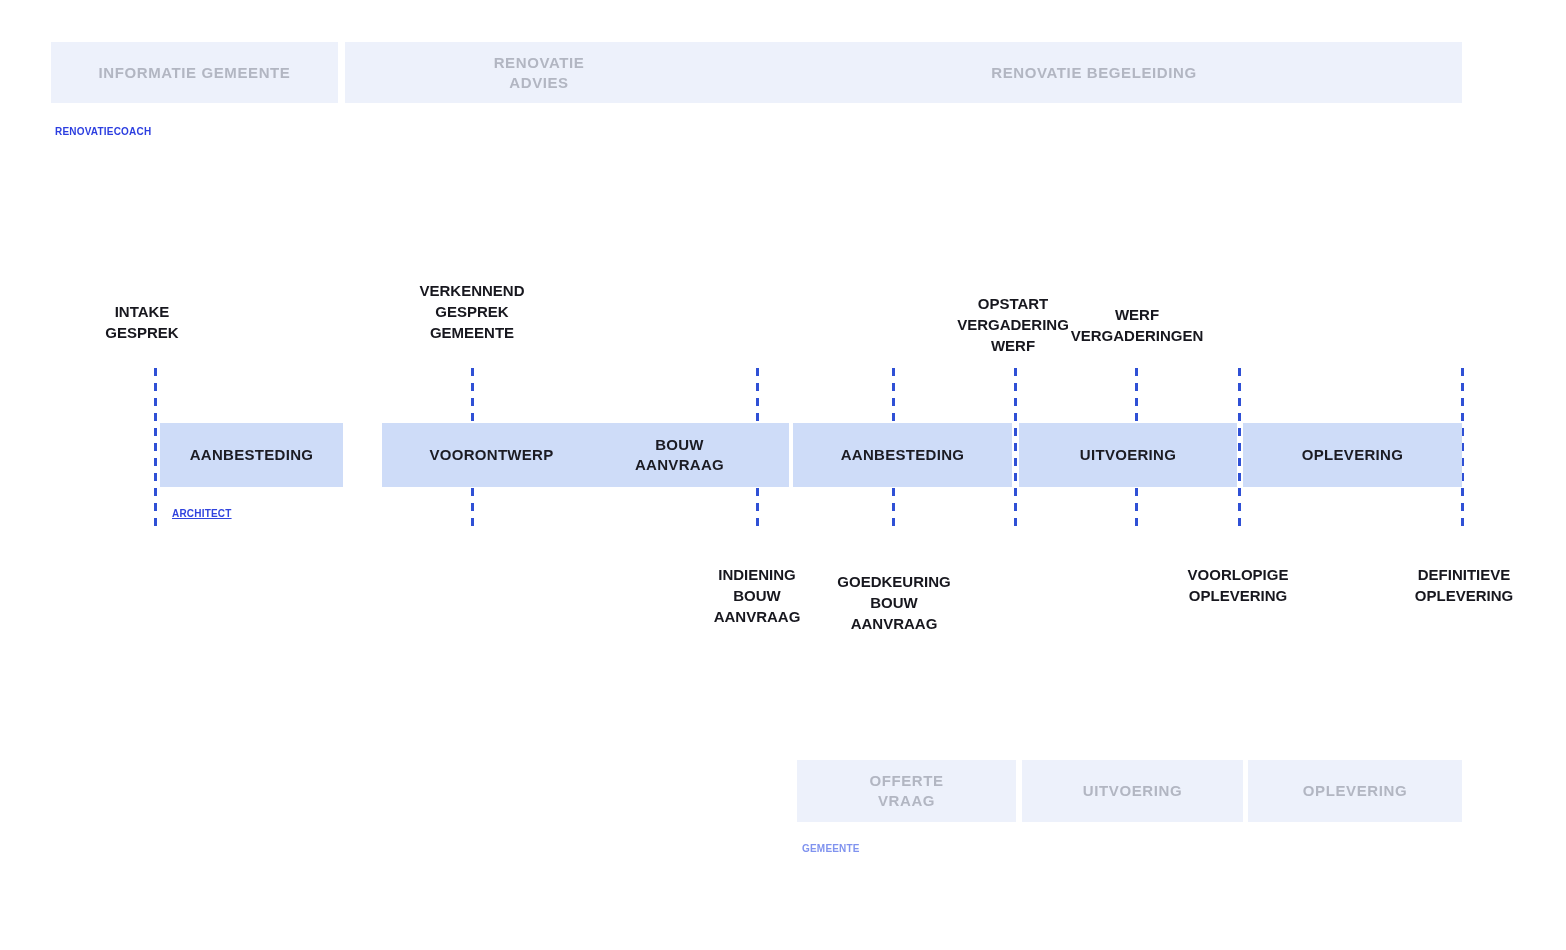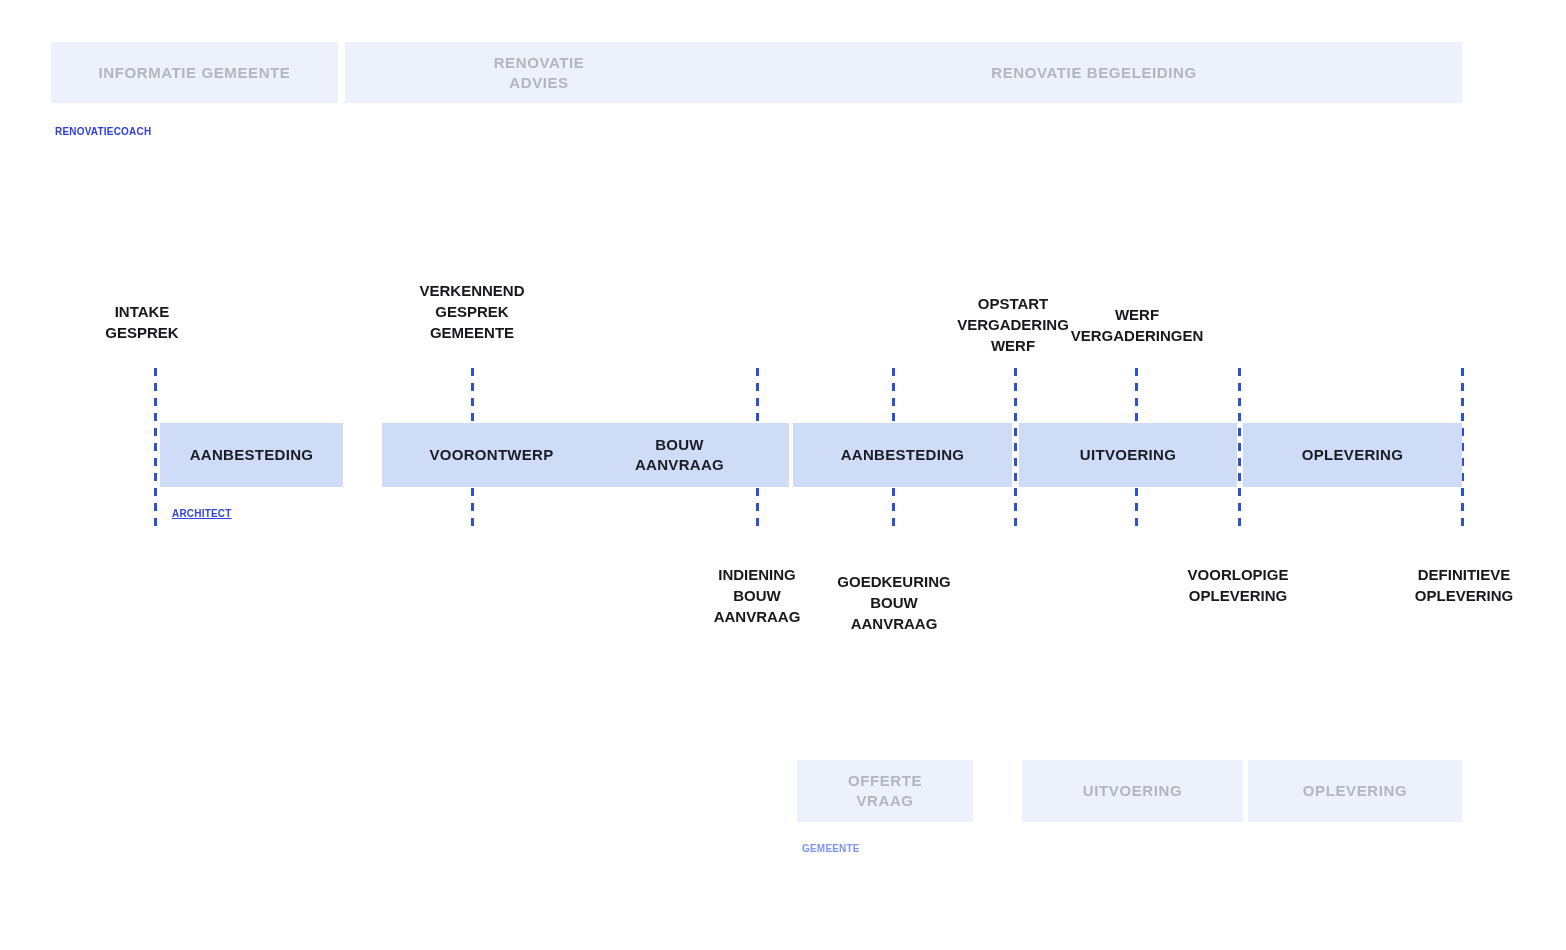--- a/index.html
+++ b/index.html
@@ -115,21 +115,21 @@
 
   #ml-intake      { left: 142px;  top: 301px; }
   #ml-verkennend  { left: 472px;  top: 280px; }
   #ml-opstart     { left: 1013px; top: 293px; }
   #ml-werf        { left: 1137px; top: 304px; }
   #ml-indiening   { left: 757px;  top: 564px; }
   #ml-goedkeuring { left: 894px;  top: 564px; margin-top: 7px; }
   #ml-voorlopige  { left: 1238px; top: 564px; }
   #ml-definitieve { left: 1464px; top: 564px; }
 
-  #aan-b1 { left: 797px;  width: 176px; }
+  #aan-b1 { left: 797px;  width: 219px; }
   #aan-b2 { left: 1022px; width: 221px; }
   #aan-b3 { left: 1248px; width: 214px; }
 </style>
 </head>
 <body>
 
 <div class="canvas">
 
   <div class="lane-box top" id="coach-b1">INFORMATIE GEMEENTE</div>
   <div class="lane-box top" id="coach-b2">RENOVATIE

